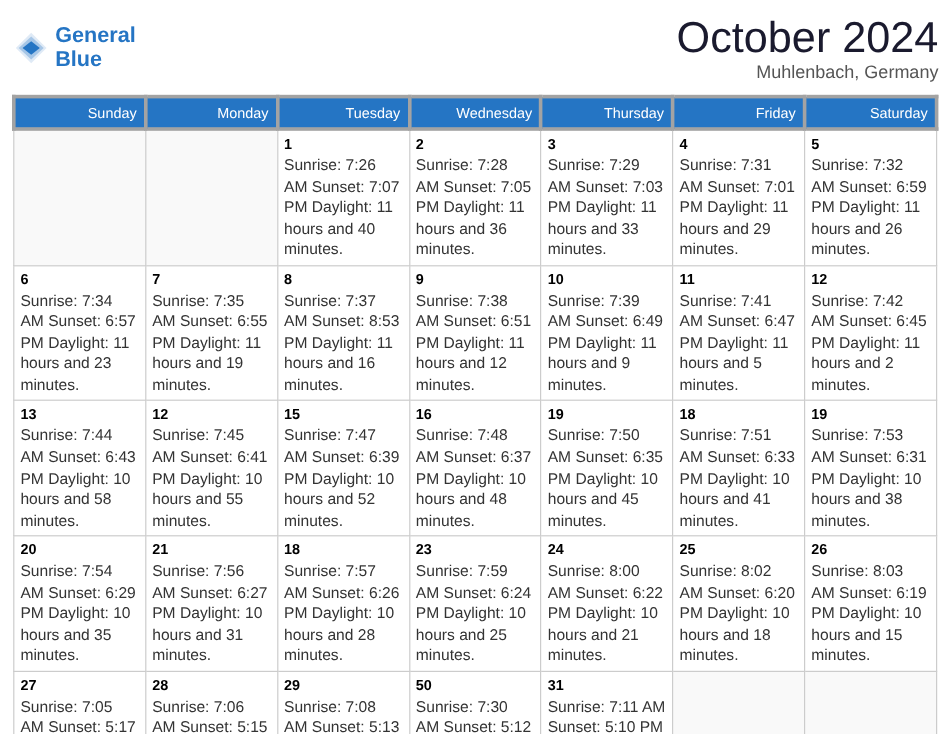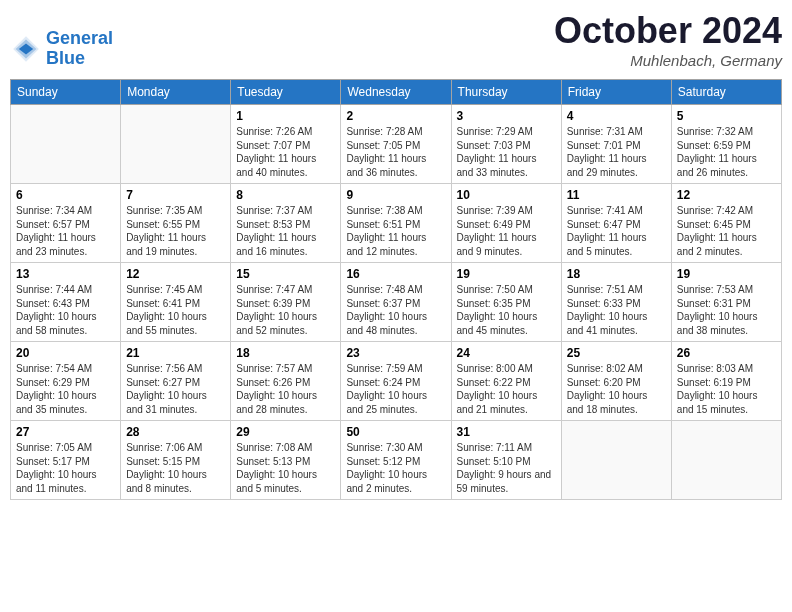--- a/index.html
+++ b/index.html
@@ -6,21 +6,21 @@
     body {
       font-family: Arial, sans-serif;
       background: #fff;
       width: 792px;
       min-height: 612px;
       padding: 10px;
     }
     .header {
       display: flex;
       justify-content: space-between;
-      align-items: flex-end;
+      align-items: center;
       margin-bottom: 10px;
       gap: 28px;
     }
     .logo {
       display: flex;
       align-items: center;
       gap: 4px;
     }
     .logo-text {
       font-size: 18px;
@@ -33,62 +33,61 @@
     }
     .logo-icon {
       width: 32px;
       height: 32px;
     }
     .title-block {
       text-align: right;
     }
     .month-title {
       font-size: 36px;
-      font-weight: bold;
+      font-weight: normal;
       color: #1a1a2e;
     }
     .location {
       font-size: 15px;
       color: #555;
-      font-style: italic;
     }
     .calendar {
       width: 100%;
       border-collapse: collapse;
       font-size: 11px;
     }
     .calendar th {
       background: #2575c4;
       color: #fff;
-      text-align: left;
+      text-align: right;
       padding: 5px 6px;
       font-size: 12px;
       font-weight: normal;
-      border: 1px solid #a3a3a3;
+      border: 3px solid #a3a3a3;
     }
     .calendar td {
       border: 1px solid #ccc;
       vertical-align: top;
       padding: 4px 5px;
       width: 110px;
       min-height: 70px;
       background: #fff;
     }
     .calendar td.empty {
       background: #f9f9f9;
     }
     .day-num {
       font-weight: bold;
       font-size: 12px;
       display: block;
       margin-bottom: 2px;
     }
     .day-info {
       color: #333;
-      font-size: 10px;
+      font-size: 13px;
       line-height: 1.35;
     }
     tr:last-child td {
       
     }
   </style>
 </head>
 <body>
 
 <div class="header">

